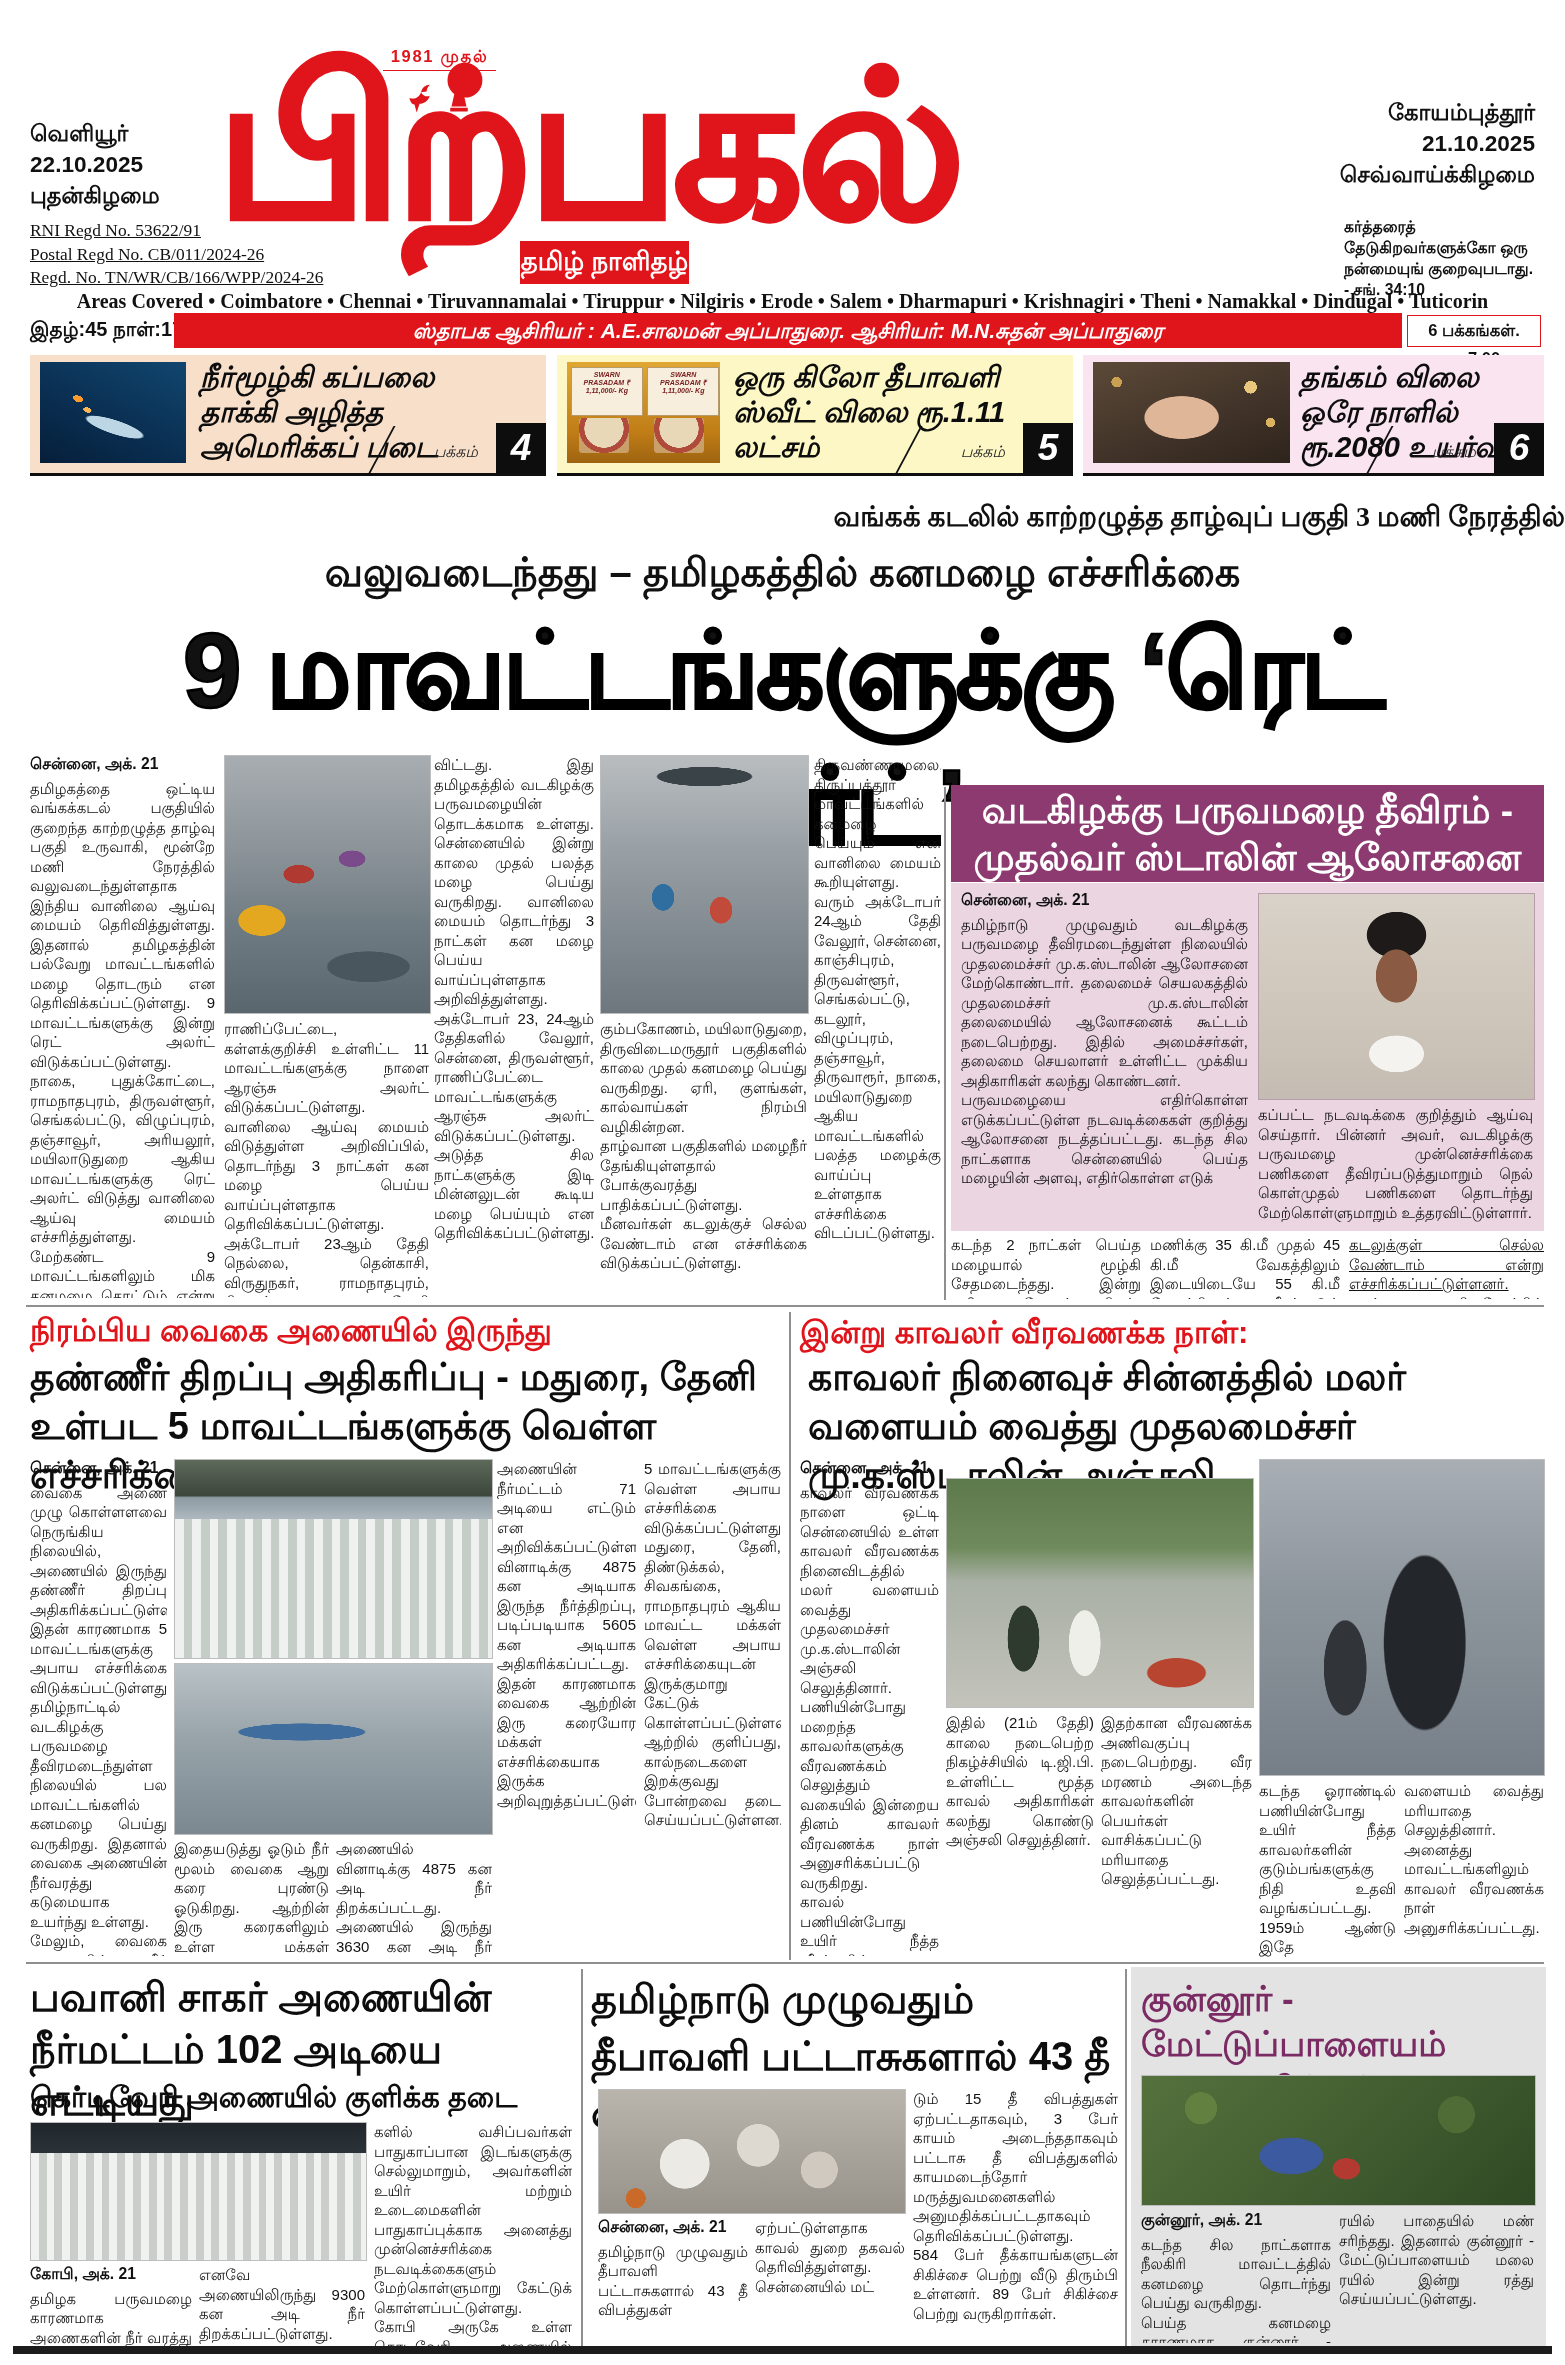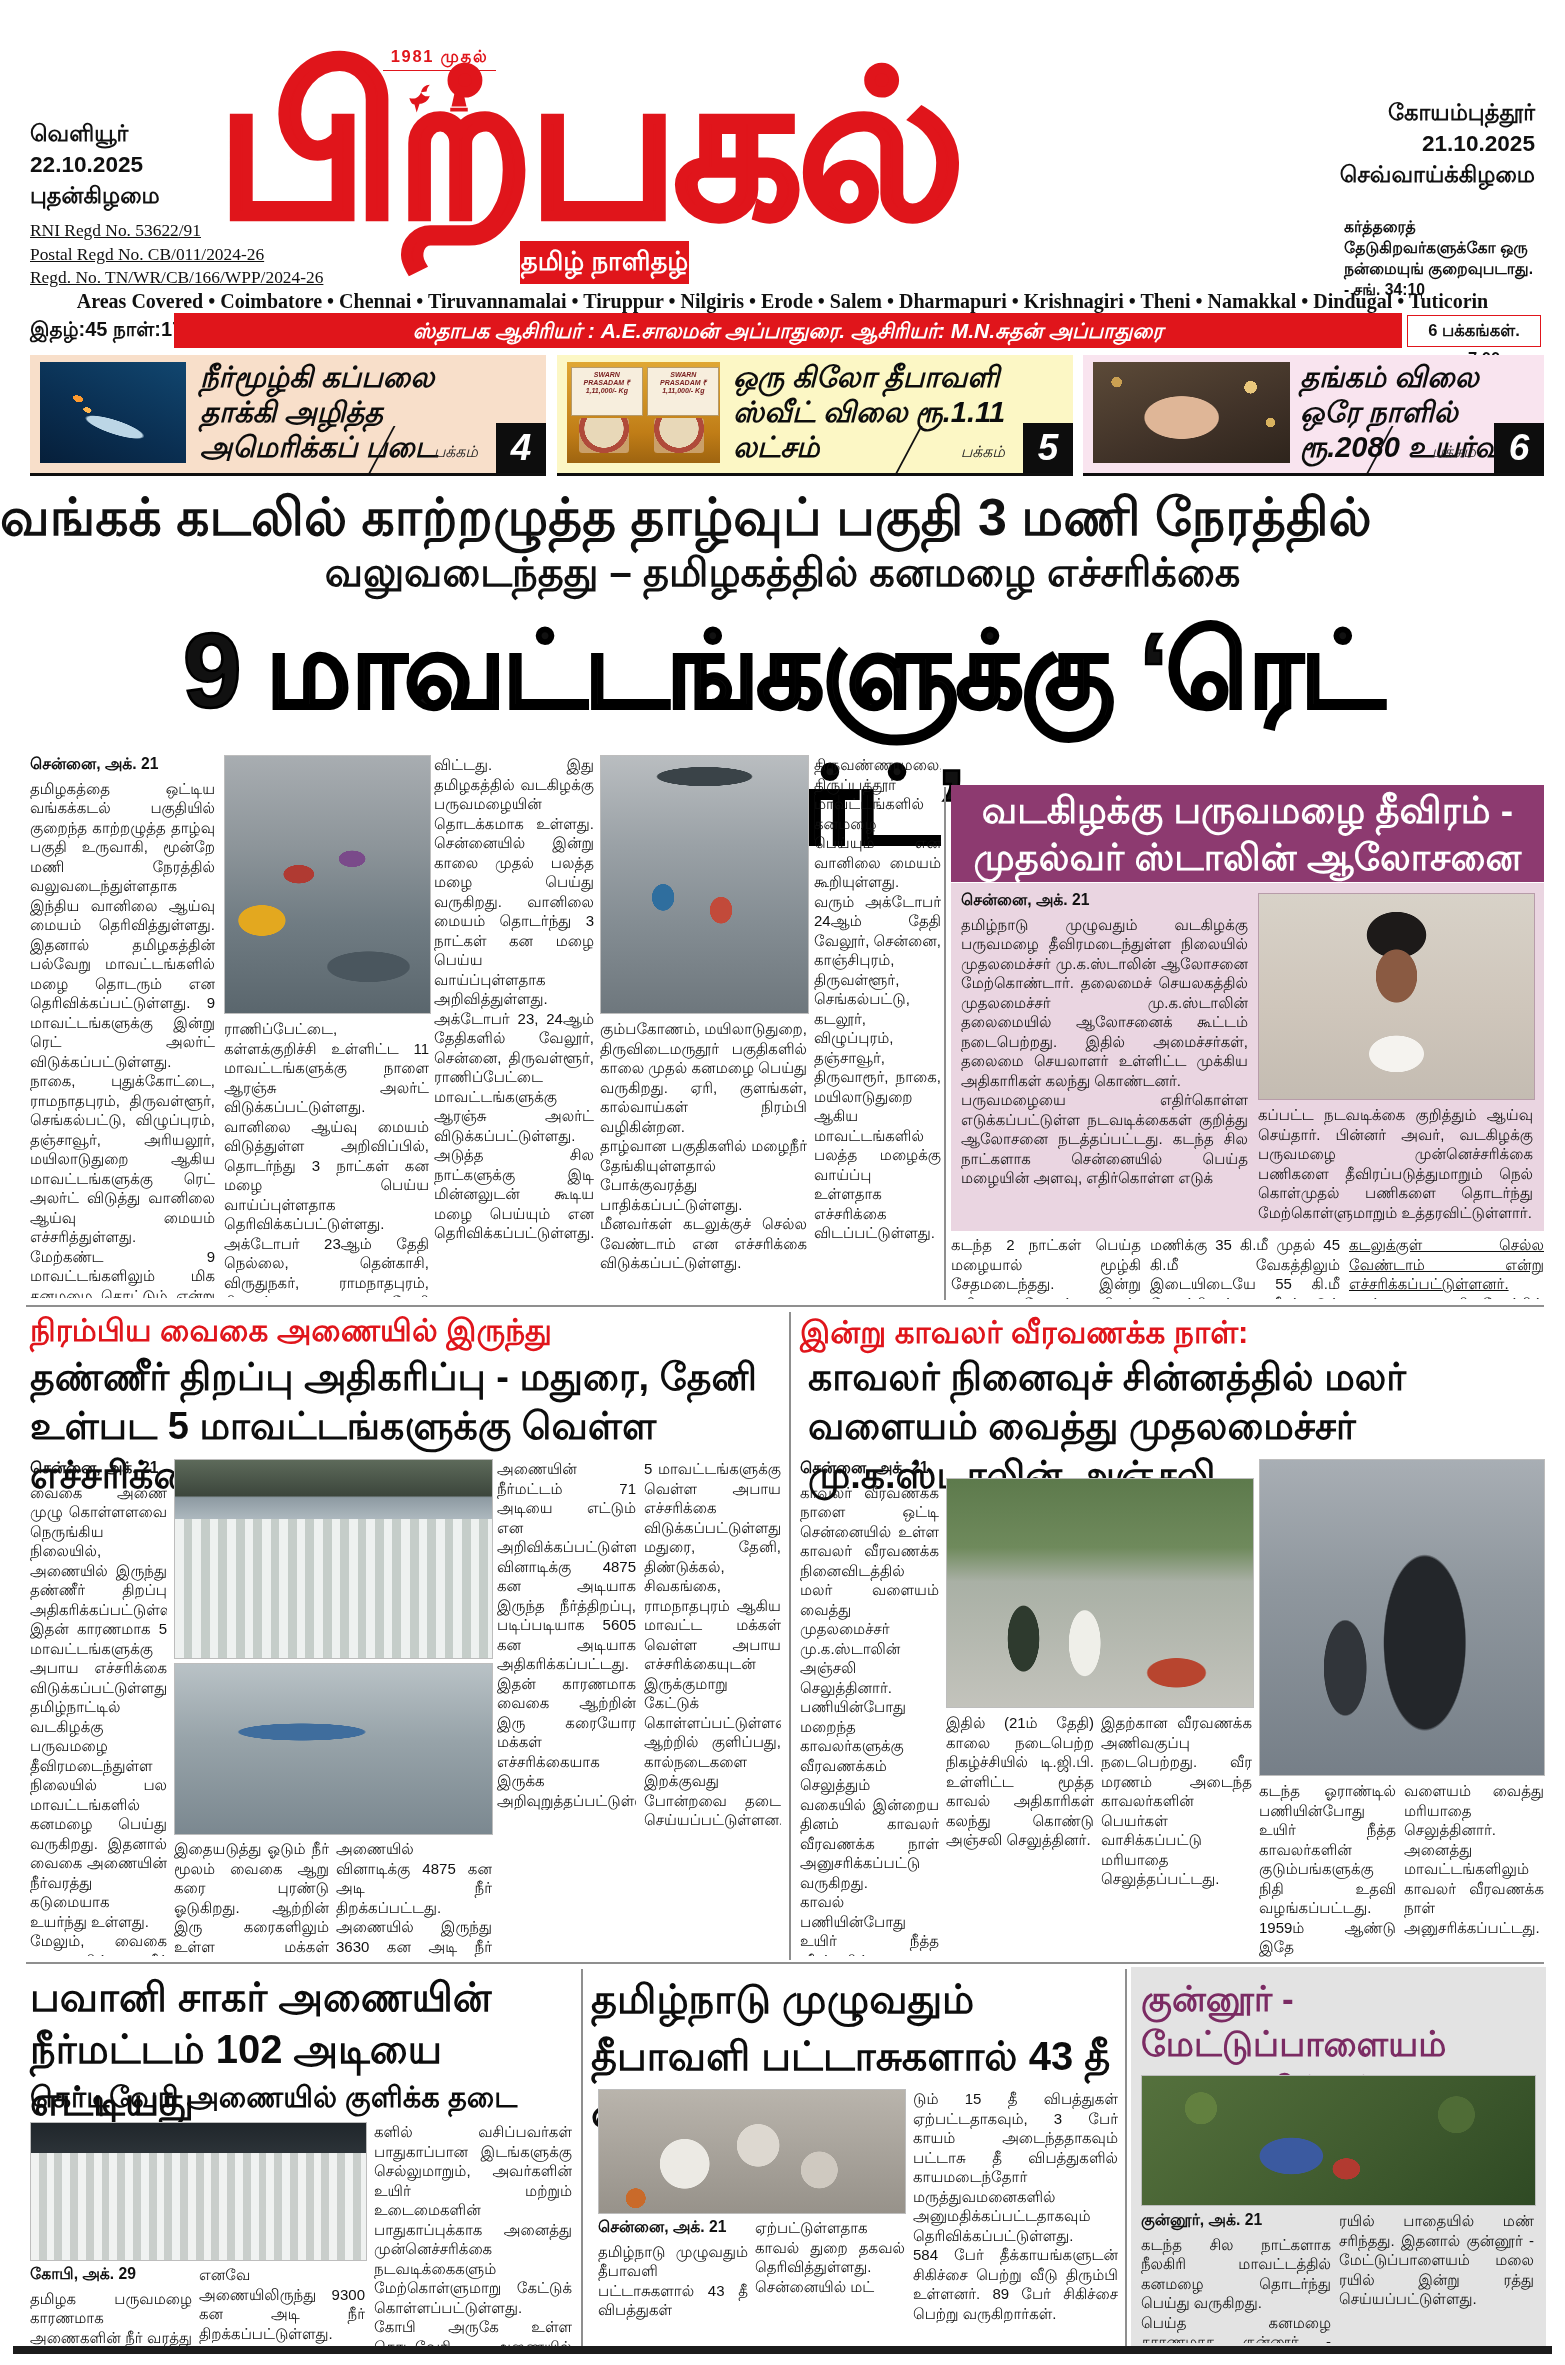--- a/index.html
+++ b/index.html
@@ -111,21 +111,21 @@
       radial-gradient(ellipse 61px 35px at 45% 55%, #dfb697 0 60%, transparent 62%),
       linear-gradient(160deg,#5c4a38 0%,#403228 60%,#2e241c 100%);">
       <div class="abs" style="left:50px;top:22.6px;width:24px;height:73px;background:repeating-linear-gradient(5deg,#e8c округ85 0,#e8c985 1.7px,transparent 1.7px,transparent 5.2px);"></div>
     </div>
     <div class="teaser-h" style="left:217px;width:235px;">தங்கம் விலை ஒரே நாளில் ரூ.2080 உயர்வு</div>
     <div class="pgslash"></div>
     <div class="pglabel">பக்கம்</div>
     <div class="pgnum">6</div>
   </div>
 
-  <div class="abs bold" style="left:0;top:489px;width:100%;text-align:left;font-size:52px;line-height:56px;">வங்கக் கடலில் காற்றழுத்த தாழ்வுப் பகுதி 3 மணி நேரத்தில்</div>
+  <div class="abs bold" style="left:0;top:489px;width:100%;text-align:right;font-size:28px;line-height:56px;font-family:Liberation Serif, serif;">வங்கக் கடலில் காற்றழுத்த தாழ்வுப் பகுதி 3 மணி நேரத்தில்</div>
   <div class="abs bold" style="left:0;top:544px;width:100%;text-align:center;font-size:40px;line-height:56px;">வலுவடைந்தது – தமிழகத்தில் கனமழை எச்சரிக்கை</div>
   <div class="abs bold" style="left:0;top:602px;width:100%;text-align:center;font-size:106px;line-height:136px;letter-spacing:-2.6px;-webkit-text-stroke:2.6px #000;">9 மாவட்டங்களுக்கு ‘ரெட் அலர்ட்’</div>
 
   <div class="colbox" style="left:30px;top:755px;width:185px;height:543px;">
     <div class="dateline">சென்னை, அக். 21</div>
     <div class="bodytxt">தமிழகத்தை ஒட்டிய வங்கக்கடல் பகுதியில் குறைந்த காற்றழுத்த தாழ்வு பகுதி உருவாகி, மூன்றே மணி நேரத்தில் வலுவடைந்துள்ளதாக இந்திய வானிலை ஆய்வு மையம் தெரிவித்துள்ளது. இதனால் தமிழகத்தின் பல்வேறு மாவட்டங்களில் மழை தொடரும் என தெரிவிக்கப்பட்டுள்ளது. 9 மாவட்டங்களுக்கு இன்று ரெட் அலர்ட் விடுக்கப்பட்டுள்ளது.
 நாகை, புதுக்கோட்டை, ராமநாதபுரம், திருவள்ளூர், செங்கல்பட்டு, விழுப்புரம், தஞ்சாவூர், அரியலூர், மயிலாடுதுறை ஆகிய மாவட்டங்களுக்கு ரெட் அலர்ட் விடுத்து வானிலை ஆய்வு மையம் எச்சரித்துள்ளது.
 மேற்கண்ட 9 மாவட்டங்களிலும் மிக கனமழை கொட்டும் என்று எதிர்பார்க்கப்படுகிறது. பல இடங்களில் தற்போது மழை தொடங்கி</div>
   </div>
 
@@ -269,21 +269,21 @@
   <div class="story-headline" style="left:30px;top:2079px;width:544px;font-size:29px;line-height:37px;font-weight:600;">கொடிவேரி அணையில் குளிக்க தடை</div>
   <div class="photo" style="left:30px;top:2122px;width:335px;height:137px;background:
     linear-gradient(180deg,#20262b 0%,#2c3338 22%,transparent 22%),
     repeating-linear-gradient(90deg,#f0f2f1 0 7.8px,#c9cecb 7.8px 15.7px),
     linear-gradient(180deg,#aab4b8 0%,#8d999f 100%);"></div>
   <div class="colbox" style="left:374px;top:2122px;width:198px;height:224px;">
     <div class="bodytxt">களில் வசிப்பவர்கள் பாதுகாப்பான இடங்களுக்கு செல்லுமாறும், அவர்களின் உயிர் மற்றும் உடைமைகளின் பாதுகாப்புக்காக அனைத்து முன்னெச்சரிக்கை நடவடிக்கைகளும் மேற்கொள்ளுமாறு கேட்டுக் கொள்ளப்பட்டுள்ளது.
 கோபி அருகே உள்ள கொடிவேரி அணையில் வெள்ளநீர் பாய்வதால் பொதுமக்கள் குளிக்க தடை விதிக்கப்பட்டுள்ளது.</div>
   </div>
   <div class="colbox" style="left:30px;top:2265px;width:162px;height:83px;">
-    <div class="dateline">கோபி, அக். 29</div>
+    <div class="dateline">கோபி, அக். 21</div>
     <div class="bodytxt">தமிழக பருவமழை காரணமாக அணைகளின் நீர் வரத்து அதிகரித்து வருகிறது. பவானி சாகர் அணையின் நீர் மட்டம் இன்று 102 அடியை எட்டியது.</div>
   </div>
   <div class="colbox" style="left:199px;top:2265px;width:166px;height:83px;">
     <div class="bodytxt">எனவே அணையிலிருந்து 9300 கன அடி நீர் திறக்கப்பட்டுள்ளது. எனவே பவானி ஆற்றங்கரை பகுதி</div>
   </div>
 
   <div class="story-headline" style="left:591px;top:1971px;width:526px;font-size:40px;line-height:57px;">தமிழ்நாடு முழுவதும் தீபாவளி பட்டாசுகளால் 43 தீ விபத்துகள்</div>
   <div class="photo" style="left:598px;top:2089px;width:306px;height:123px;background:
     radial-gradient(circle 35px at 28% 60%, #eceae4 0 70%, transparent 72%),
     radial-gradient(circle 30px at 52% 45%, #ddd8d0 0 70%, transparent 72%),

